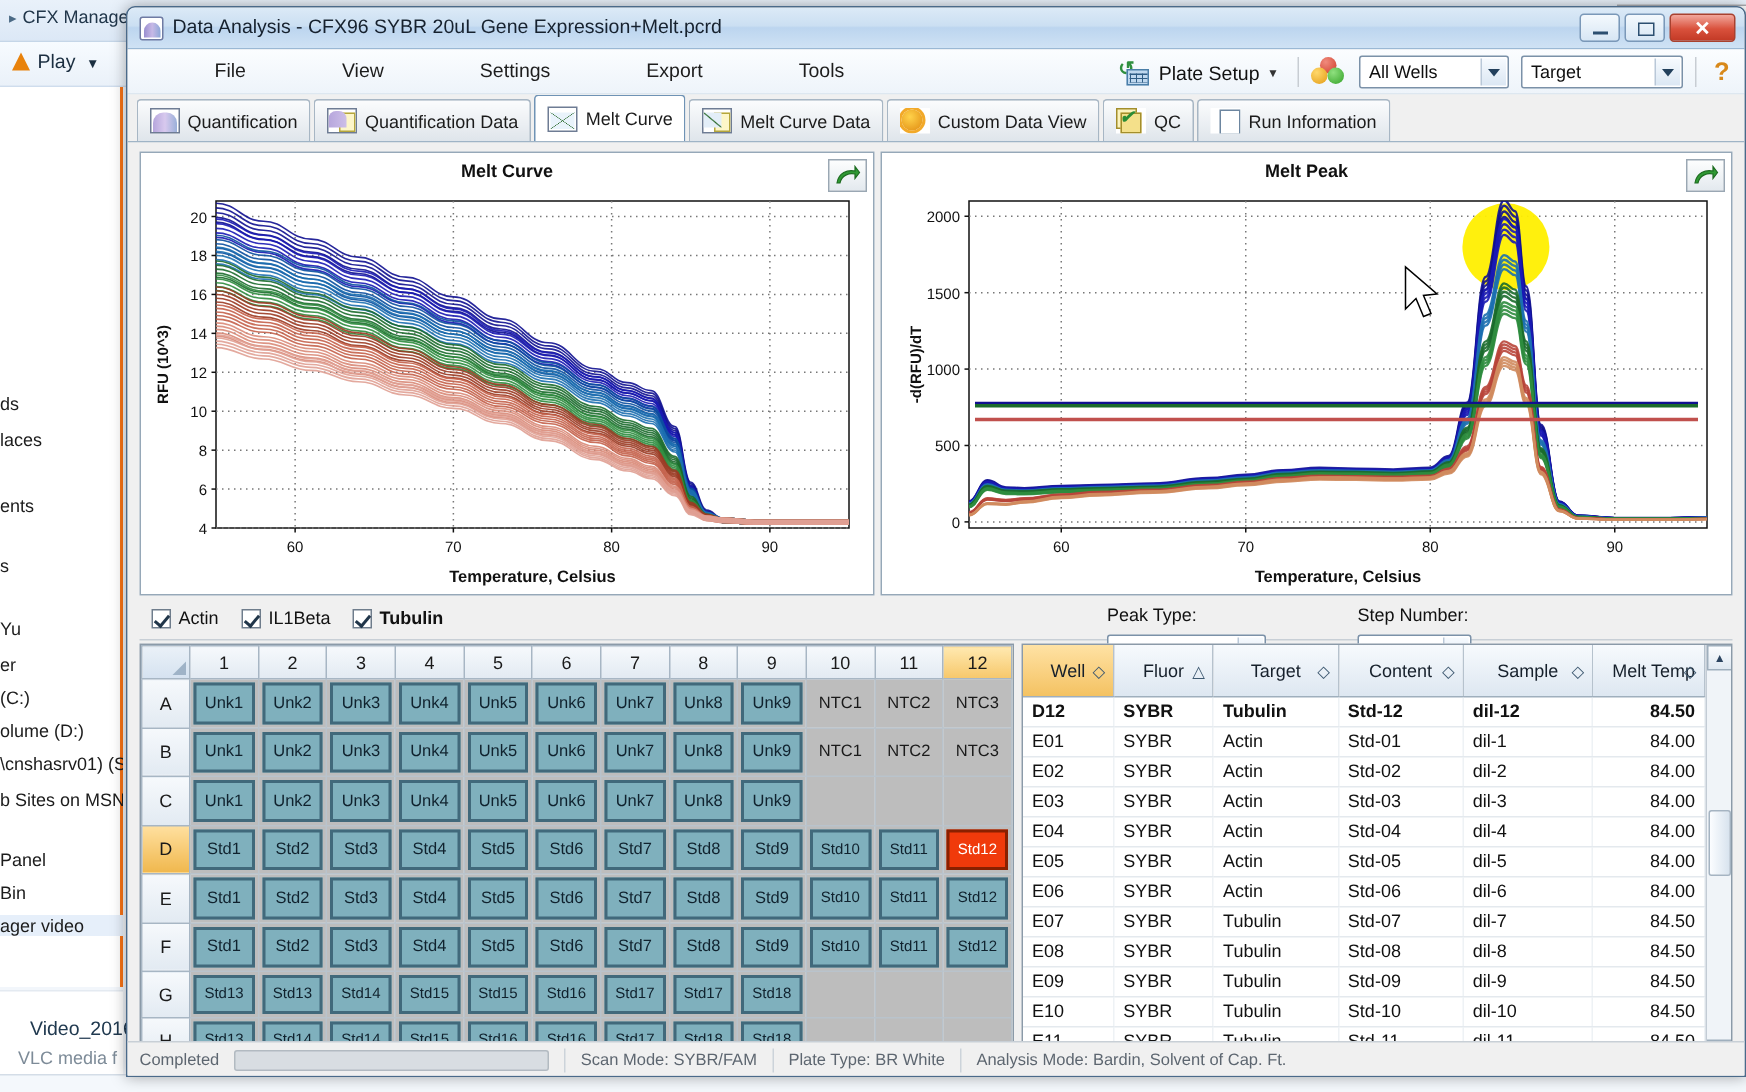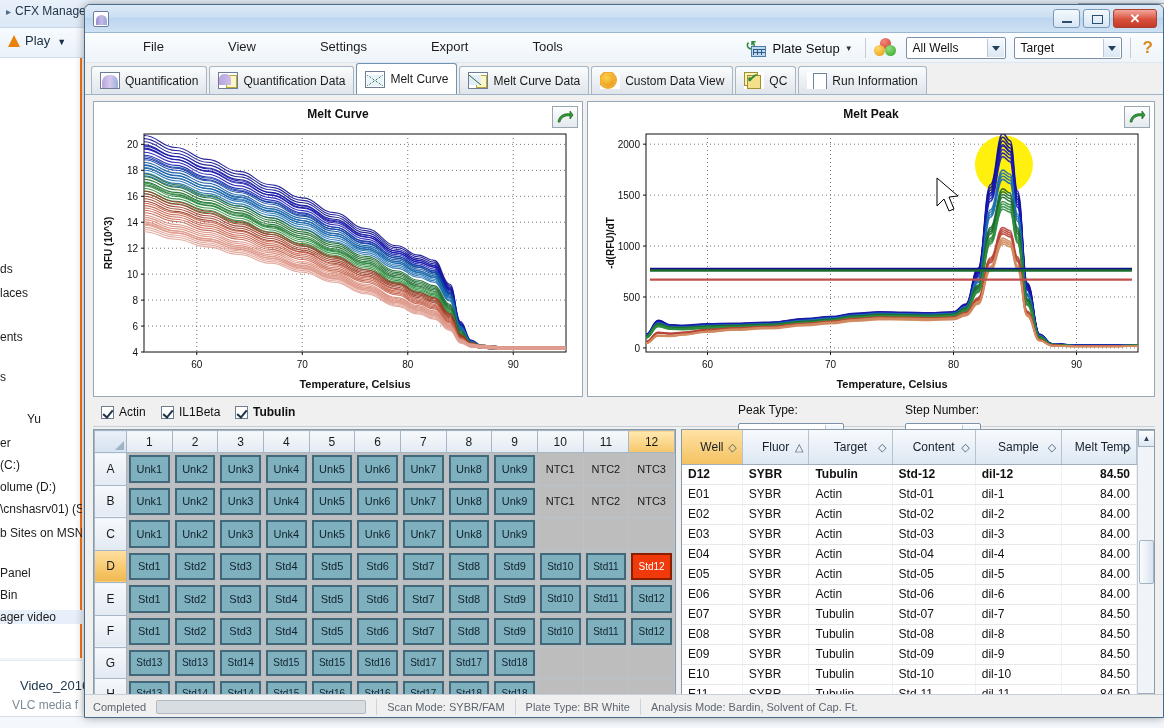--- a/index.html
+++ b/index.html
@@ -354,21 +354,21 @@
     <div class="bg-toolbar2"></div>
     <div class="bg-play">
       <span class="vlc-cone"></span><span>Play</span><span class="caret">▼</span>
     </div>
     <div class="bg-viewicon">≡≡</div>
     <div class="bg-sidebar" id="bg-sidebar">
         <div class="bg-sb-item" style="top: 204px;">ds</div>
         <div class="bg-sb-item" style="top: 228px;">laces</div>
         <div class="bg-sb-item" style="top: 272px;">ents</div>
         <div class="bg-sb-item" style="top: 312px;">s</div>
-        <div class="bg-sb-item" style="top: 354px; padding-left: 27px;">Yu</div>
+        <div class="bg-sb-item" style="top: 354px;">Yu</div>
         <div class="bg-sb-item" style="top: 378px;">er</div>
         <div class="bg-sb-item" style="top: 400px;"> (C:)</div>
         <div class="bg-sb-item" style="top: 422px;">olume (D:)</div>
         <div class="bg-sb-item" style="top: 444px;">\cnshasrv01) (S</div>
         <div class="bg-sb-item" style="top: 468px;">b Sites on MSN</div>
         <div class="bg-sb-item" style="top: 508px;">Panel</div>
         <div class="bg-sb-item" style="top: 530px;">Bin</div>
         <div class="bg-sb-item sel" style="top: 552px;">ager video</div>
       </div>
     <div class="bg-bottom-panel"></div>
@@ -377,20 +377,21 @@
     <div class="bg-bitrate">te: 844kbps</div>
     <div class="bg-bottomline"></div>
   </div>
 
   <div class="app-win">
 
     <div class="titlebar">
       <div class="title-icon">
           <i></i>
         </div>
+      <div class="title-text">Data Analysis - CFX96 SYBR 20uL Gene Expression+Melt.pcrd</div>
       <div class="win-btns">
         <div class="win-btn">
             <span class="g-min"></span>
           </div>
         <div class="win-btn">
             <span class="g-max"></span>
           </div>
         <div class="win-btn close">
             <span class="g-x">✕</span>
           </div>

